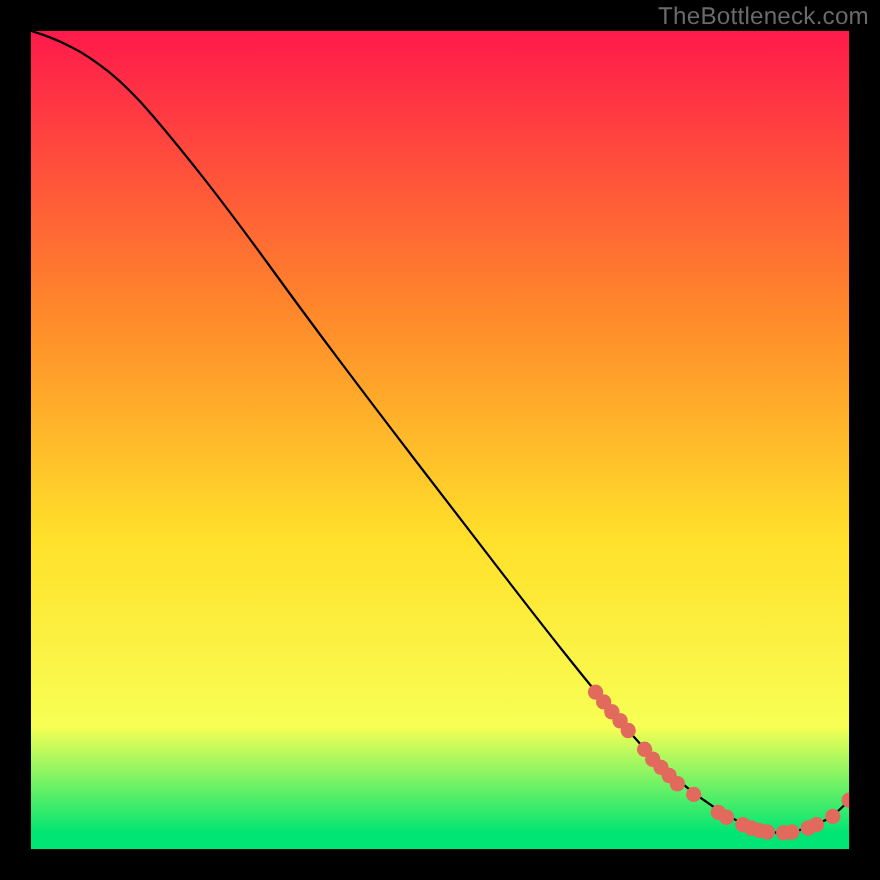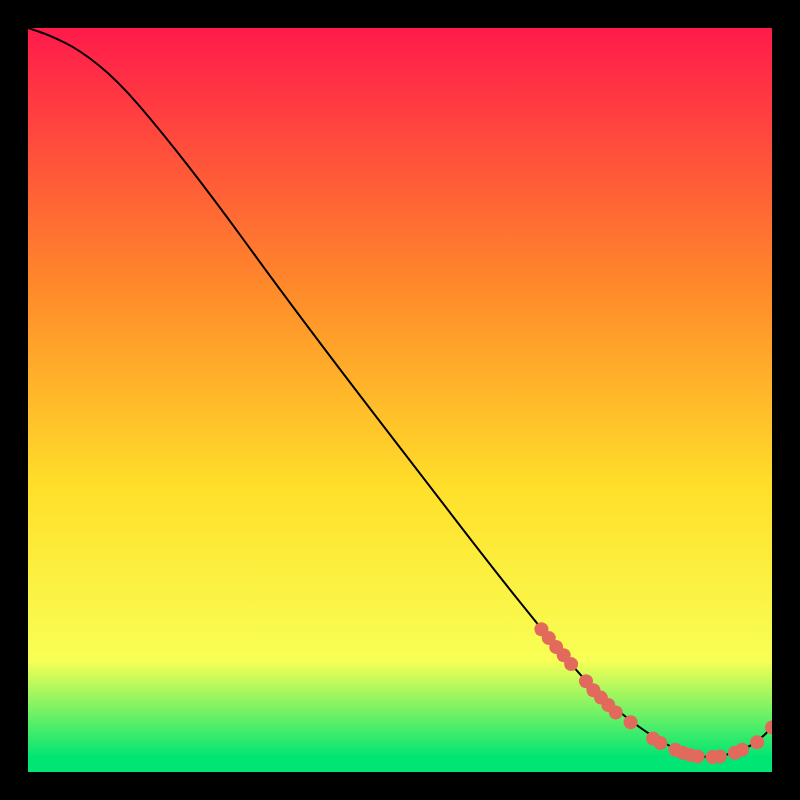--- a/index.html
+++ b/index.html
@@ -36,20 +36,21 @@
   }
   svg {
     display: block;
   }
 </style>
 </head>
 <body>
 
 <div class="stage">
 
+  <div class="watermark">TheBottleneck.com</div>
 
   <div class="plot">
     <svg id="chart-svg" width="744" height="744" viewBox="0 0 744 744">
       <defs>
         <linearGradient id="bg-grad" x1="0" y1="0" x2="0" y2="1">
           <stop id="g0" offset="0%" stop-color="#ff1a4b"></stop>
           <stop id="g1" offset="35%" stop-color="#ff8a2a"></stop>
           <stop id="g2" offset="62%" stop-color="#ffe02a"></stop>
           <stop id="g3" offset="85%" stop-color="#f8ff55"></stop>
           <stop id="g4" offset="98%" stop-color="#00e573"></stop>

